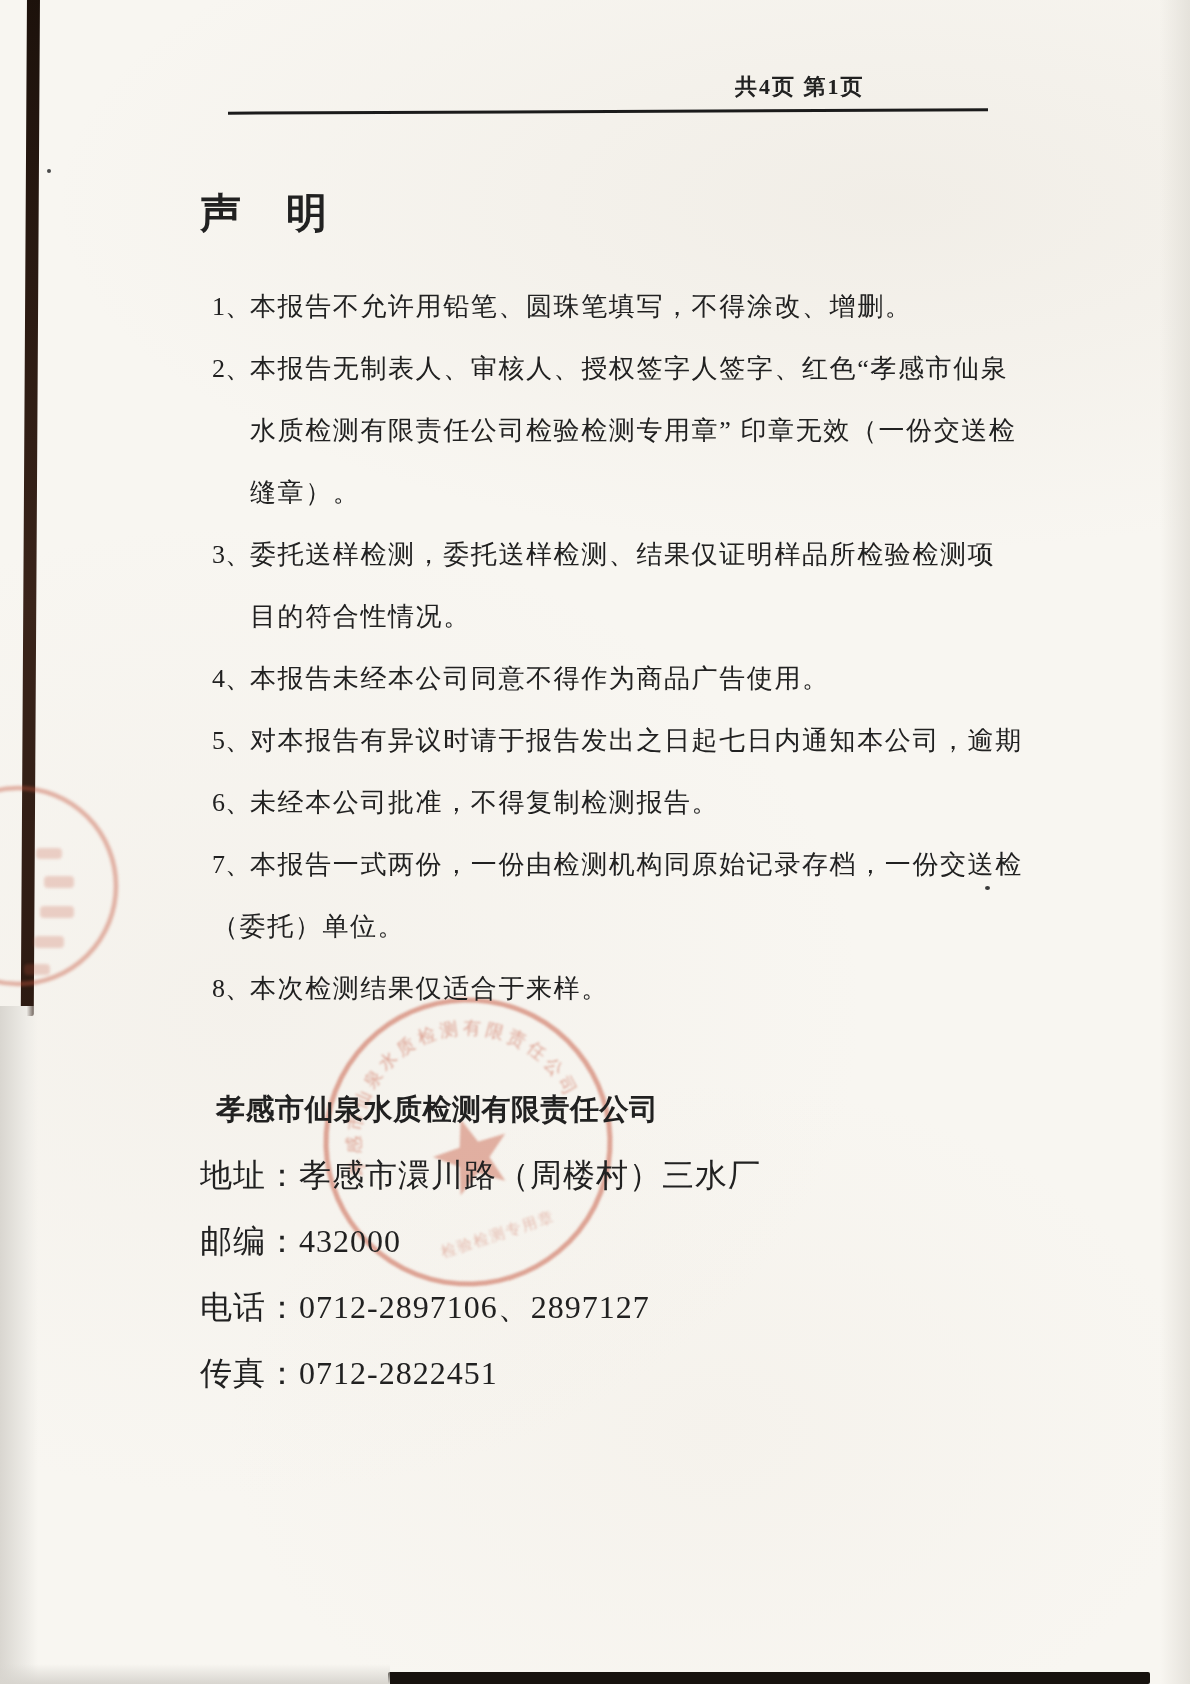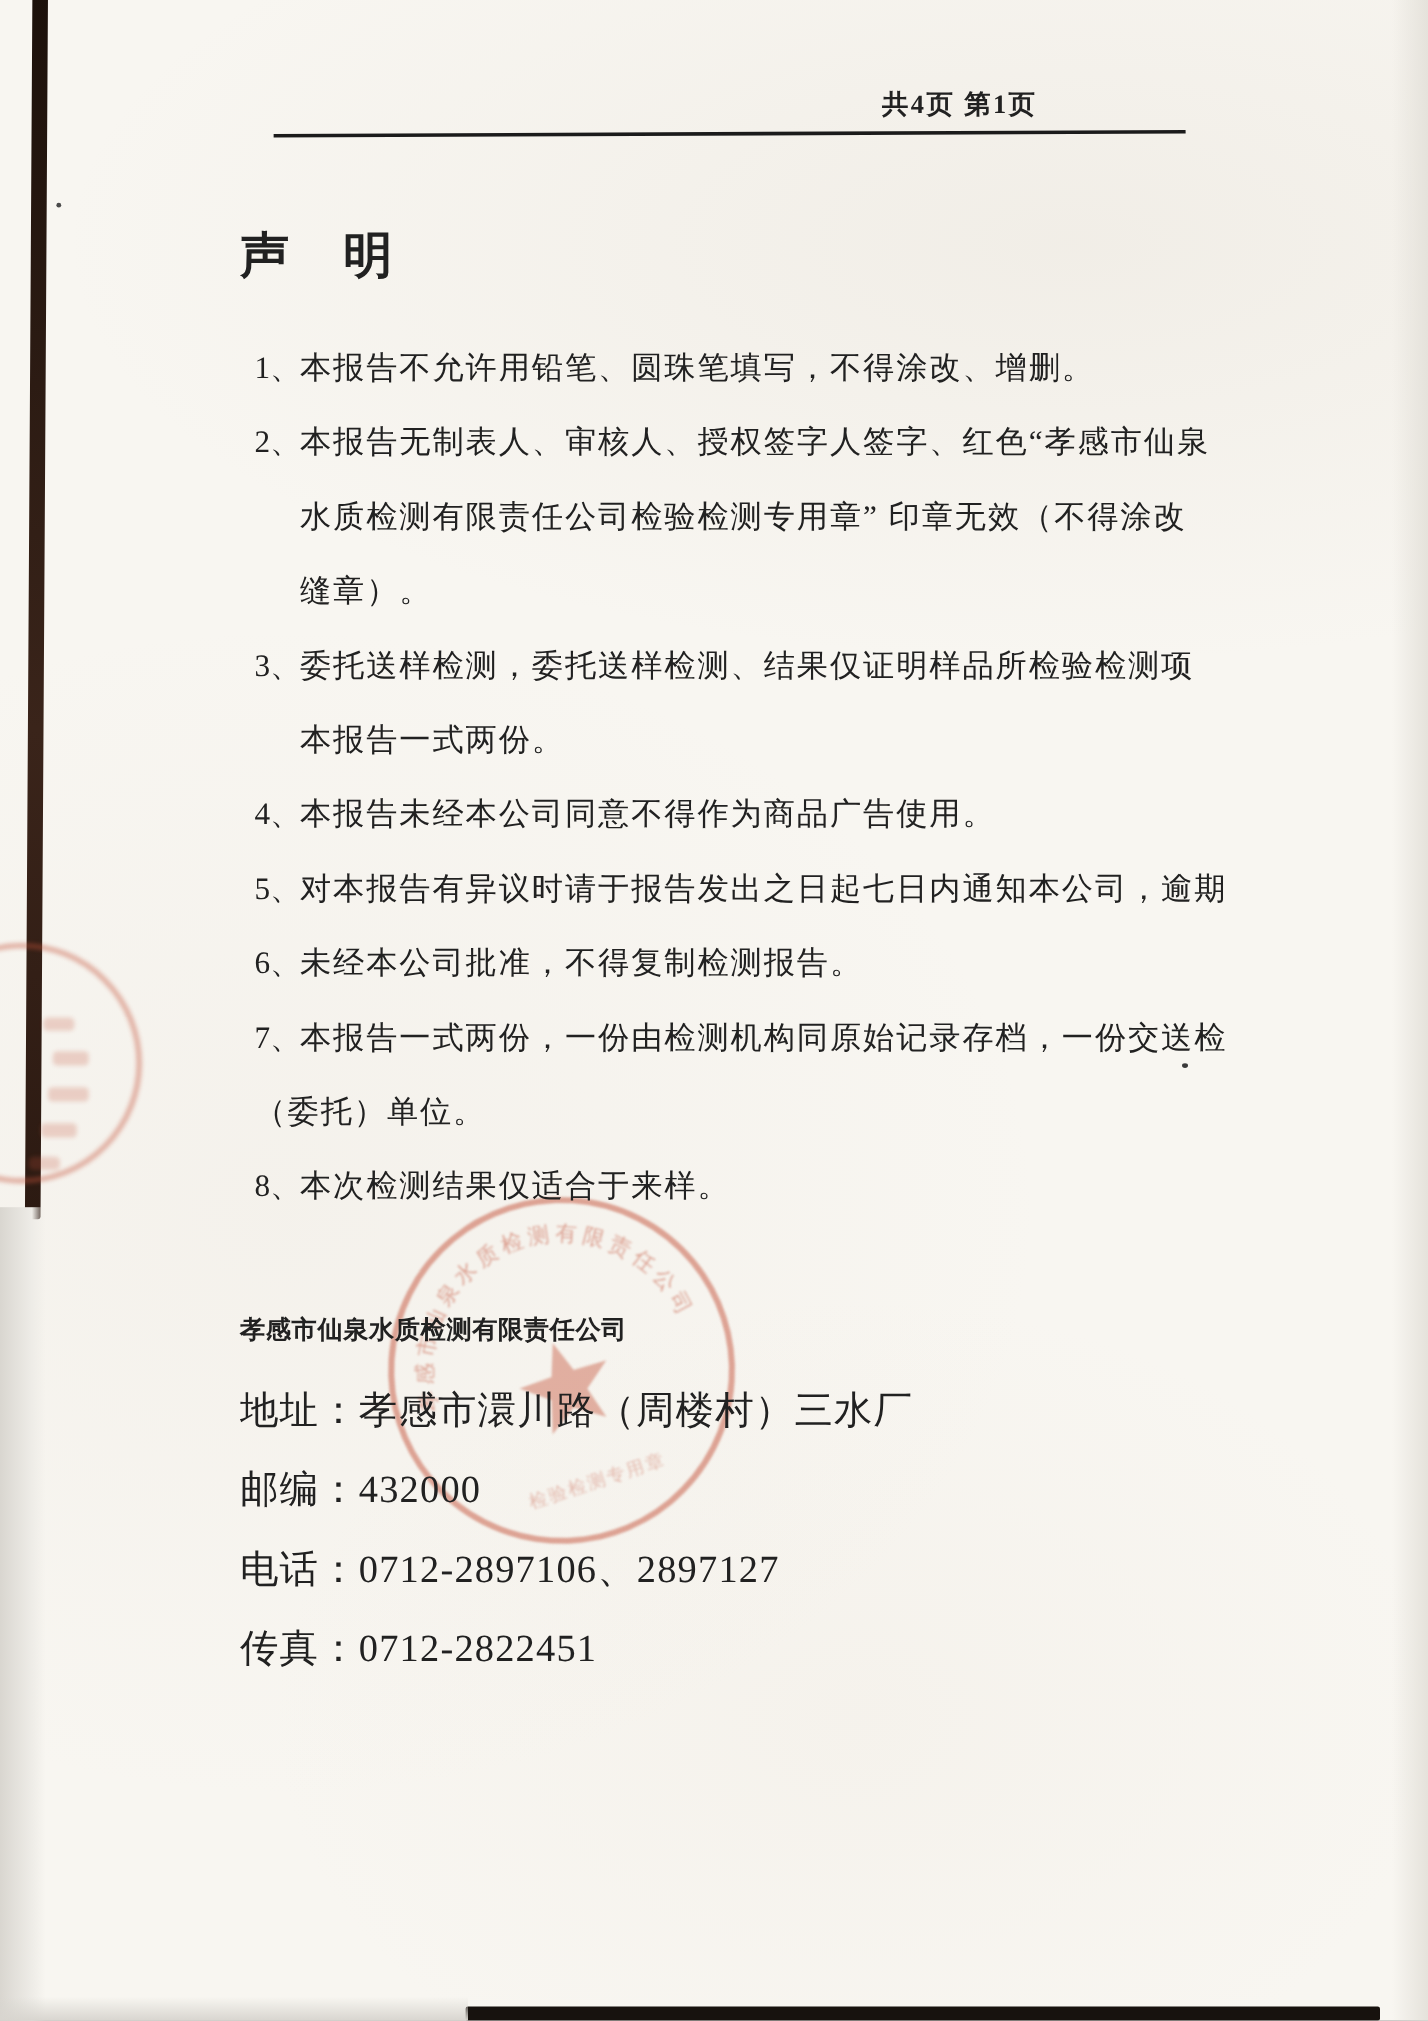--- a/index.html
+++ b/index.html
@@ -44,22 +44,22 @@
     font-family:"Liberation Sans",sans-serif;}
   
   .items{position:absolute;left:212px;top:276px;width:800px;z-index:3;}
   .item{display:flex;}
   .num{flex:none;width:38px;font-size:26px;line-height:62px;}
   .text{flex:1;}
   .line{height:62px;line-height:62px;font-size:26px;letter-spacing:1.6px;white-space:nowrap;}
   .outdent{margin-left:-38px;}
   
   .footer{position:absolute;left:200px;top:1076px;z-index:3;}
-  .company{height:66px;line-height:66px;font-size:21px;font-weight:700;letter-spacing:.5px;
-    font-family:"Liberation Sans",sans-serif;}
+  .company{height:66px;line-height:66px;font-size:29px;font-weight:700;letter-spacing:.5px;
+    font-family:"Liberation Sans",sans-serif;margin-left:16px;}
   .contact{height:66px;line-height:66px;font-size:32px;letter-spacing:1px;white-space:nowrap;}
 </style>
 </head>
 <body>
 
 <div class="page">
 
   <div class="left-edge"></div>
   <div class="left-lower"></div>
   <div class="right-edge"></div>
@@ -114,30 +114,30 @@
       <span class="num">1、</span>
       <div class="text">
         <div class="line">本报告不允许用铅笔、圆珠笔填写，不得涂改、增删。</div>
       </div>
     </div>
 
     <div class="item">
       <span class="num">2、</span>
       <div class="text">
         <div class="line">本报告无制表人、审核人、授权签字人签字、红色“孝感市仙泉</div>
-        <div class="line">水质检测有限责任公司检验检测专用章” 印章无效（不得涂改</div>
+        <div class="line">水质检测有限责任公司检验检测专用章” 印章无效（一份交送检</div>
         <div class="line">缝章）。</div>
       </div>
     </div>
 
     <div class="item">
       <span class="num">3、</span>
       <div class="text">
         <div class="line">委托送样检测，委托送样检测、结果仅证明样品所检验检测项</div>
-        <div class="line">本报告一式两份。</div>
+        <div class="line">目的符合性情况。</div>
       </div>
     </div>
 
     <div class="item">
       <span class="num">4、</span>
       <div class="text">
         <div class="line">本报告未经本公司同意不得作为商品广告使用。</div>
       </div>
     </div>
 

